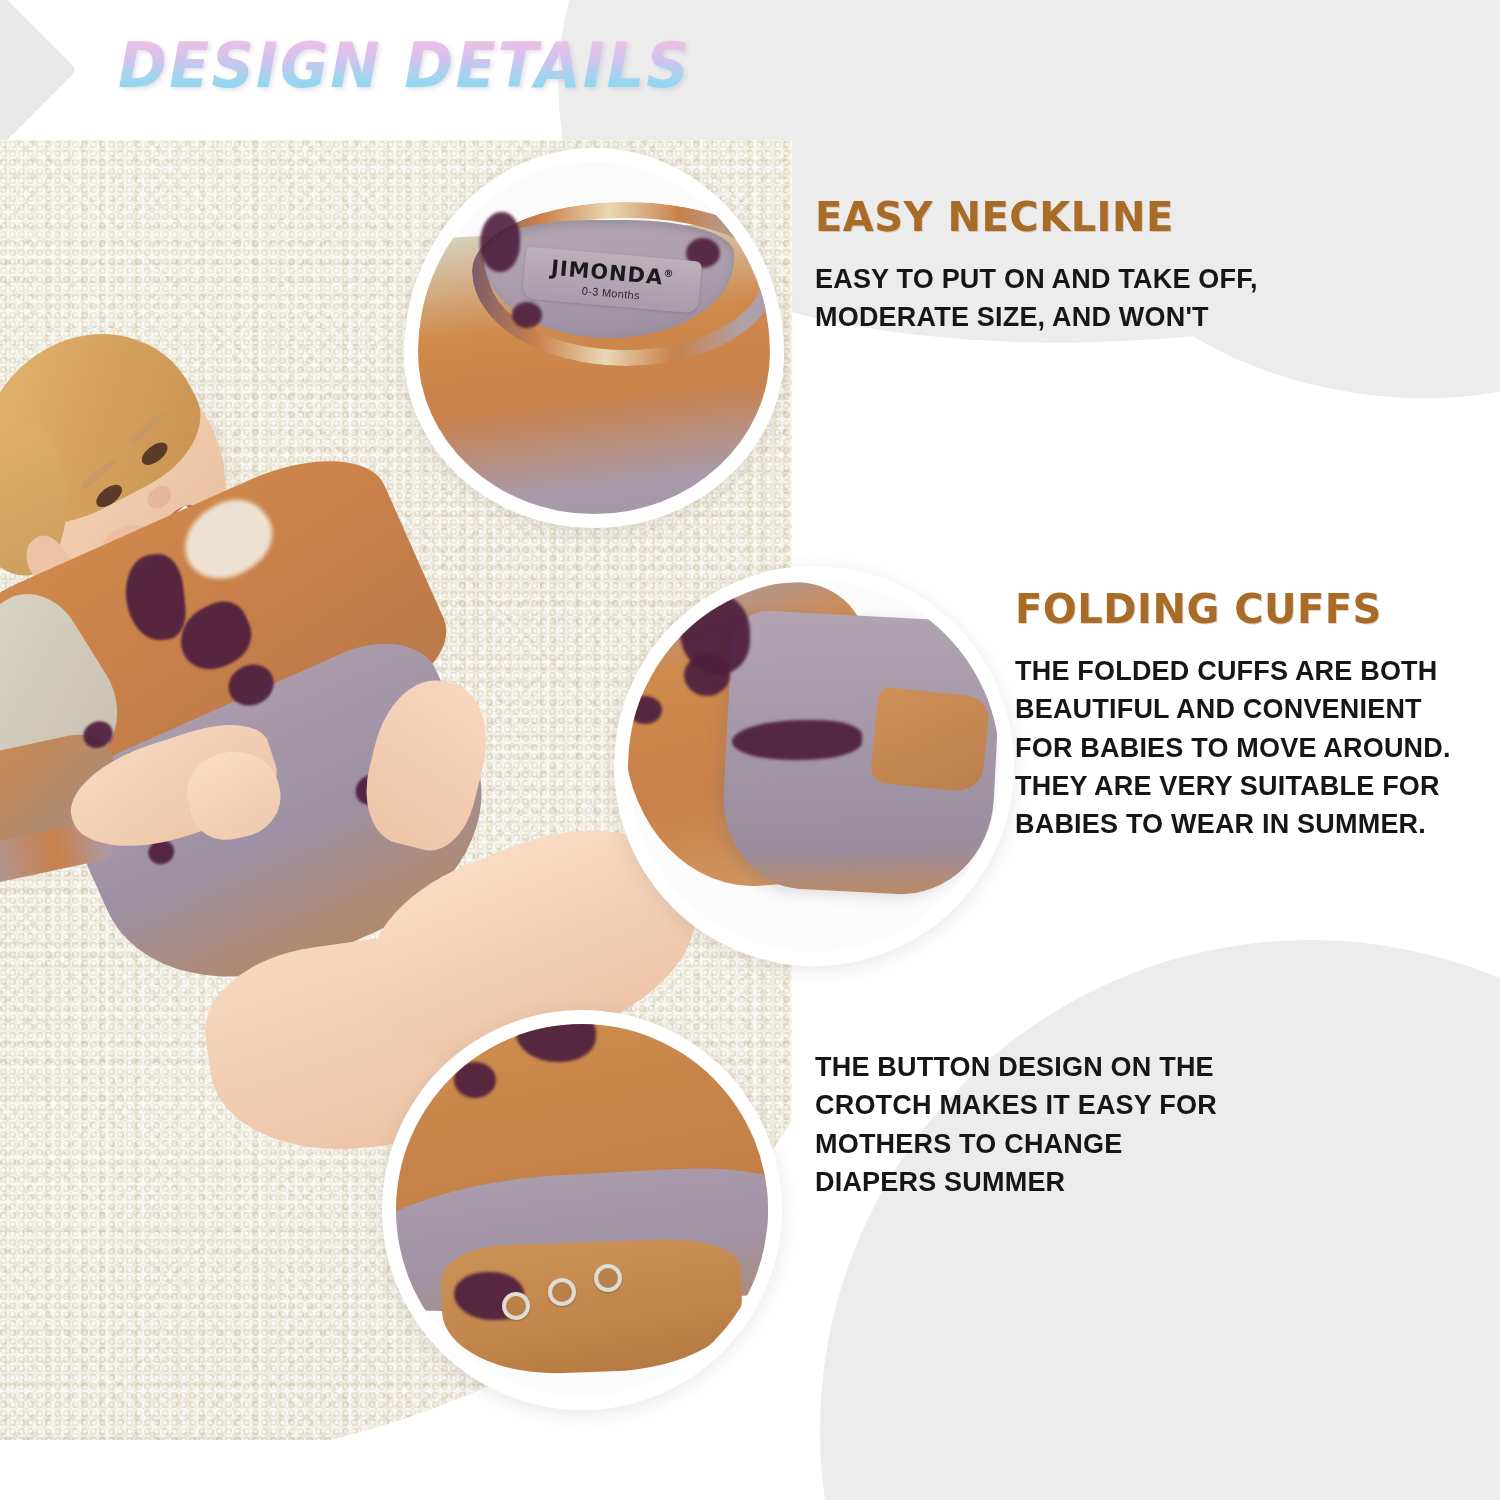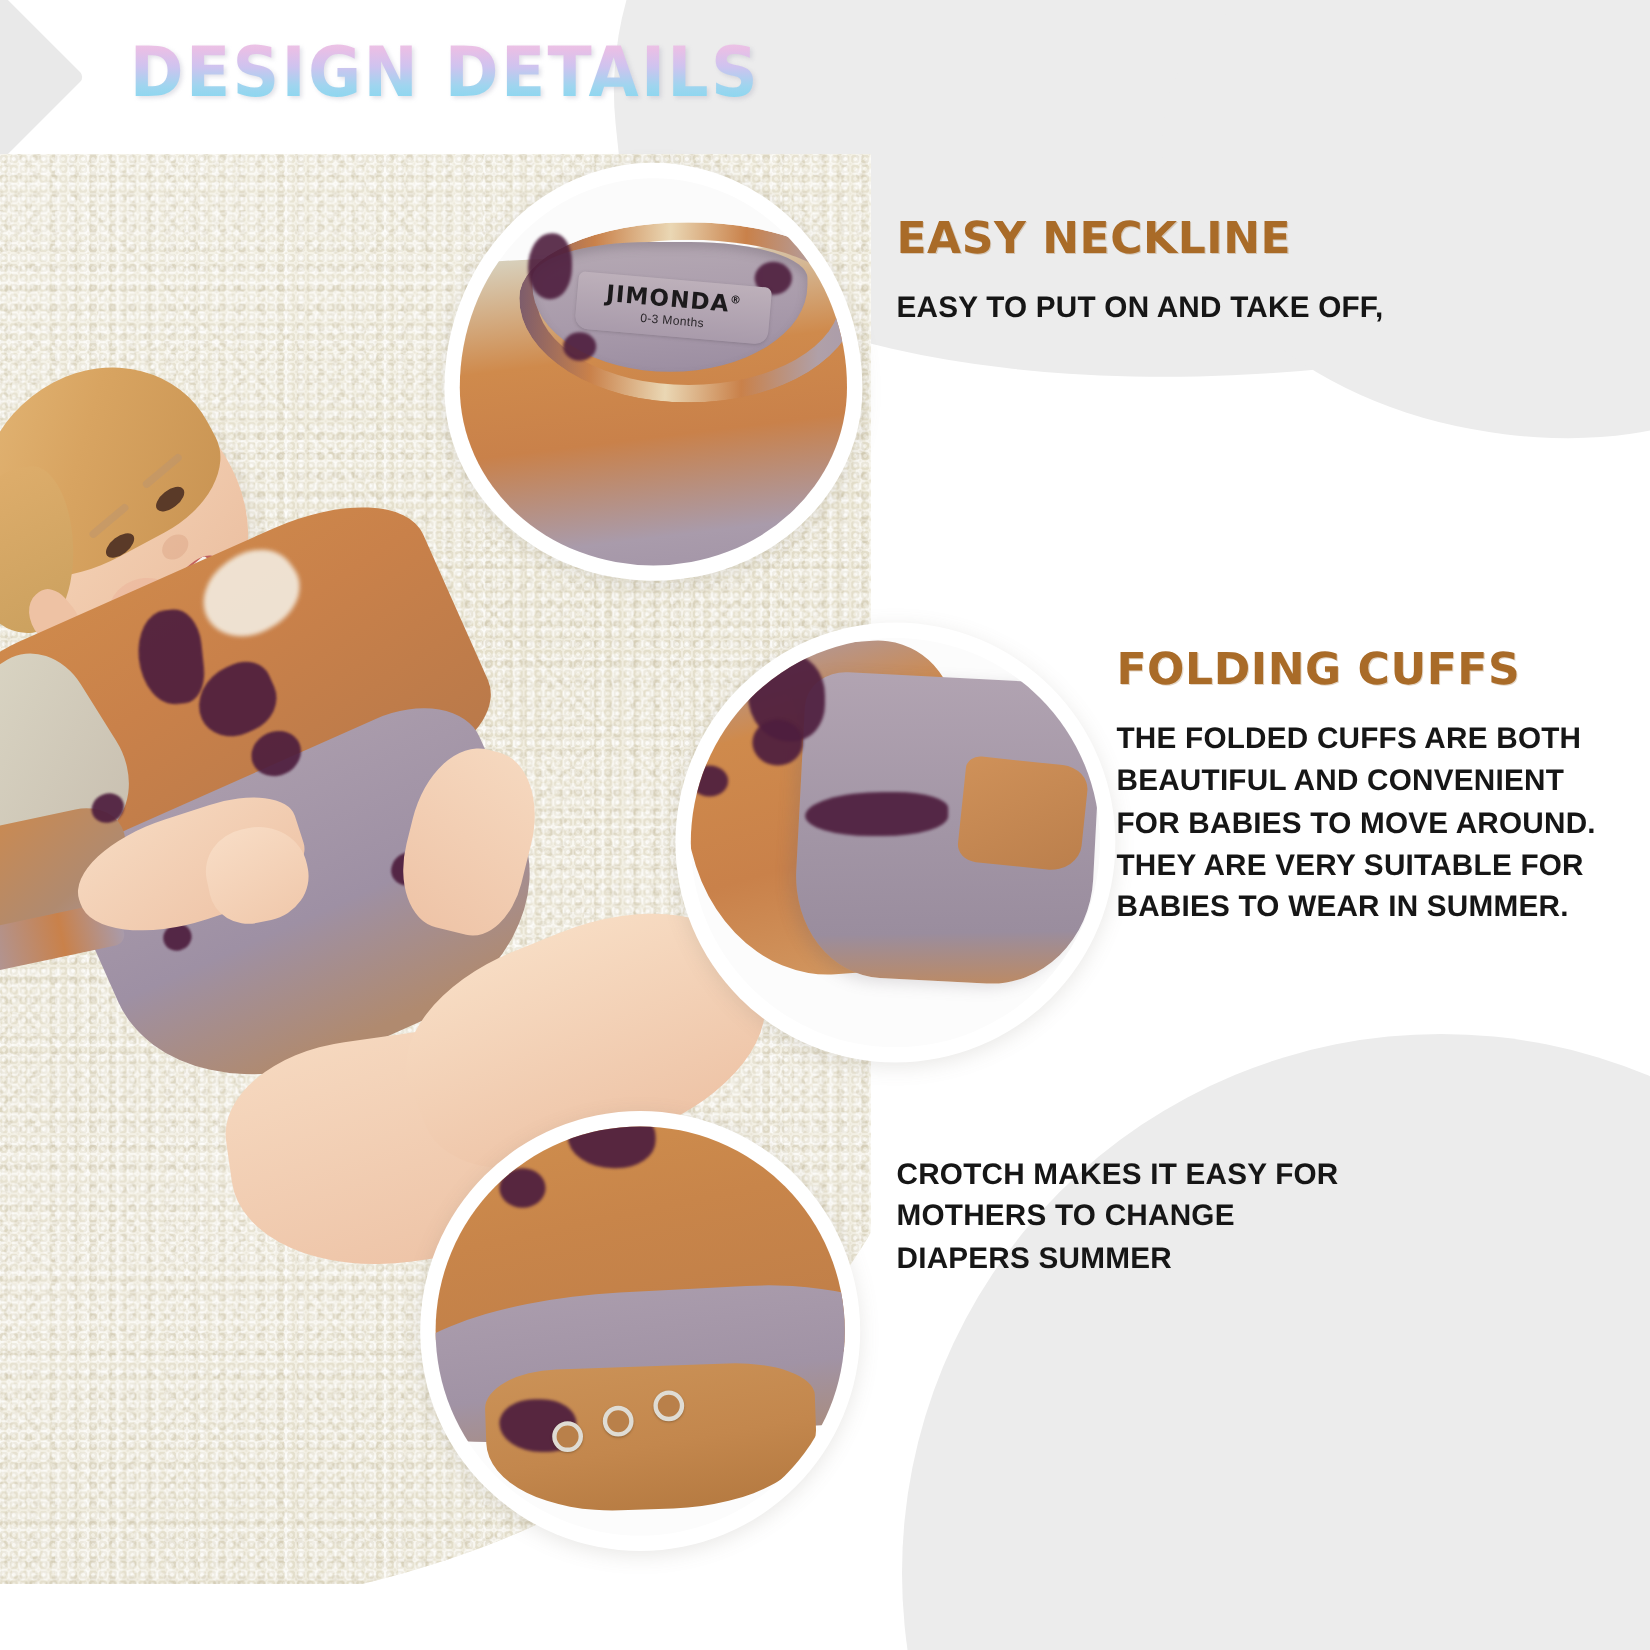--- a/index.html
+++ b/index.html
@@ -43,20 +43,21 @@
     width:112px;height:112px;
     background:#e9e9e9;
     transform:rotate(45deg);
     border-radius:6px;
   }
 
   
   .title-wrap{
     position:absolute;left:118px;top:34px;
     z-index:30;
+    font-style:italic;
   }
   .title{
     font-family:"DejaVu Sans","Liberation Sans",sans-serif;
     font-size:63px;
     font-weight:900;
     letter-spacing:2px;
     line-height:1;
     margin:0;
     font-stretch:condensed;
     transform:scaleX(1.04);
@@ -460,35 +461,37 @@
       <div class="snap s1"></div>
       <div class="snap s2"></div>
       <div class="snap s3"></div>
     </div>
   </div>
 
   <div class="block block-neck">
     <h2 class="blk-head">EASY NECKLINE</h2>
     <p class="blk-body">
       <span class="ln">EASY TO PUT ON AND TAKE OFF,</span>
+      <span class="ln">MODERATE SIZE, AND WON'T</span>
     </p>
   </div>
 
   <div class="block block-cuff">
     <h2 class="blk-head">FOLDING CUFFS</h2>
     <p class="blk-body">
       <span class="ln">THE FOLDED CUFFS ARE BOTH</span>
       <span class="ln">BEAUTIFUL AND CONVENIENT</span>
       <span class="ln">FOR BABIES TO MOVE AROUND.</span>
       <span class="ln">THEY ARE VERY SUITABLE FOR</span>
       <span class="ln">BABIES TO WEAR IN SUMMER.</span>
     </p>
   </div>
 
   <div class="block block-btn">
     <p class="blk-body">
+      <span class="ln">THE BUTTON DESIGN ON THE</span>
       <span class="ln">CROTCH MAKES IT EASY FOR</span>
       <span class="ln">MOTHERS TO CHANGE</span>
       <span class="ln">DIAPERS SUMMER</span>
     </p>
   </div>
 
 </div>
 
 </body></html>

